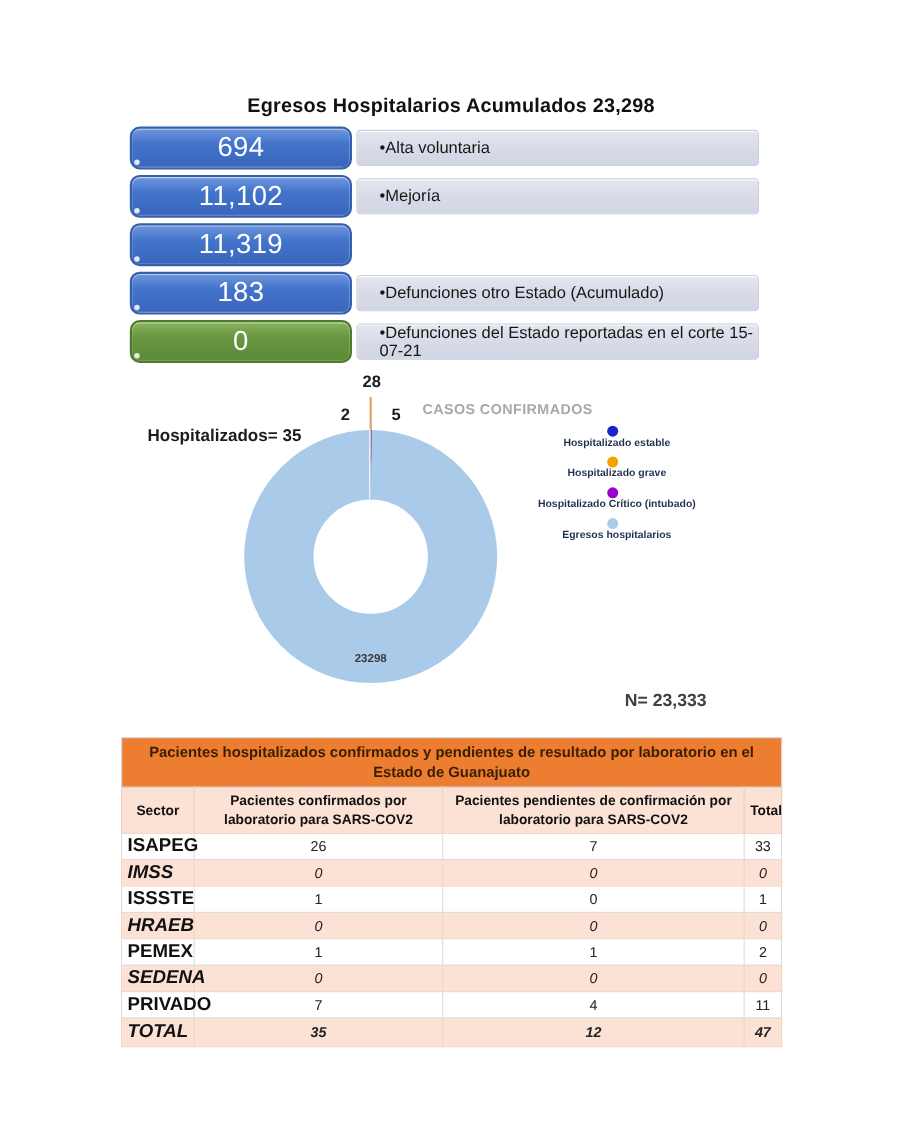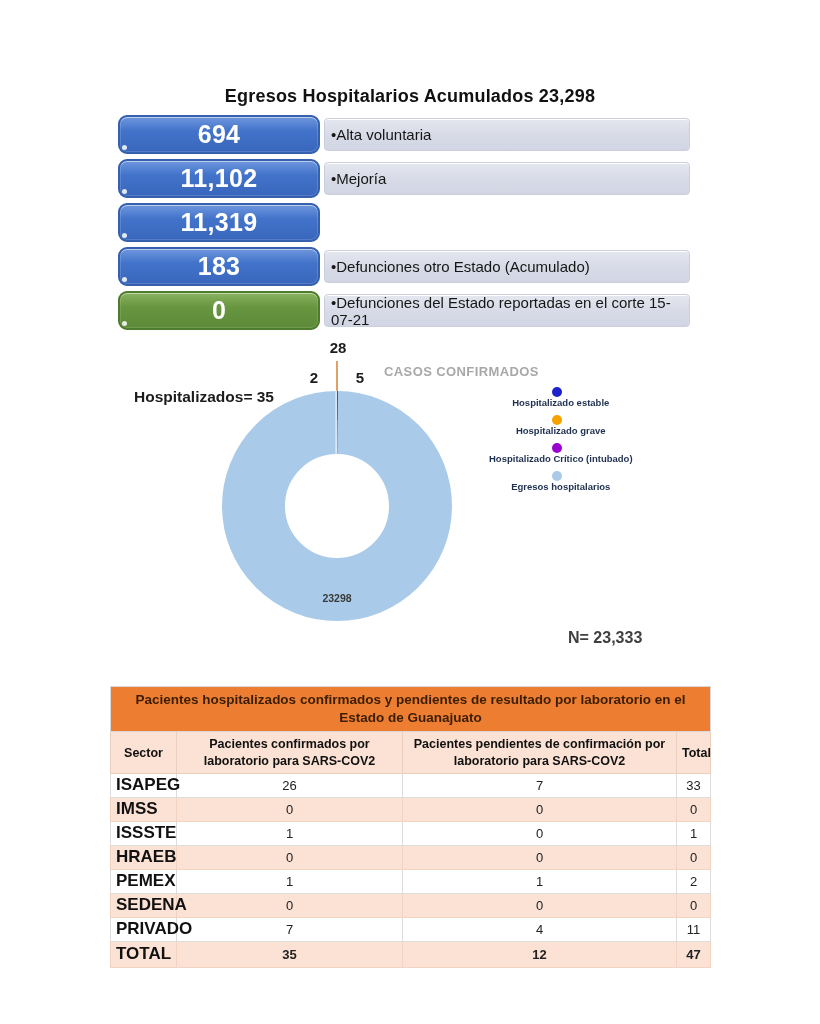--- a/index.html
+++ b/index.html
@@ -23,21 +23,21 @@
     letter-spacing:.2px;
   }
 
   
   .stats { margin:7px 130px 0 118px; }
   .stat-row { display:flex; align-items:center; height:41px; margin-bottom:3px; }
   .stat-badge {
     width:202px; height:39px; flex:0 0 202px;
     border-radius:9px;
     display:flex; align-items:center; justify-content:center;
-    color:#fff; font-size:25px; font-weight:700;
+    color:#fff; font-size:25px; font-weight:400;
     position:relative;
     letter-spacing:.3px;
   }
   .stat-badge.blue {
     background:linear-gradient(180deg,#6e96dd 0%,#4273ca 40%,#3a66bd 100%);
     border:2px solid #3560ae;
     box-shadow:inset 0 1px 0 rgba(255,255,255,.45), inset 0 0 0 1px rgba(255,255,255,.15);
   }
   .stat-badge.green {
     background:linear-gradient(180deg,#8ab45f 0%,#679540 40%,#5d8a37 100%);
@@ -49,21 +49,21 @@
     width:5px; height:5px; border-radius:50%;
     background:rgba(255,255,255,.85);
   }
   .stat-label-bar {
     flex:1; height:33px; margin-left:4px;
     background:linear-gradient(180deg,#e4e6ef 0%,#d6d9e6 60%,#d2d5e3 100%);
     border:1px solid #c9cddc;
     border-radius:4px;
     box-shadow:inset 0 1px 0 #fff;
     display:flex; align-items:center;
-    padding-left:6px;
+    padding-left:20px;
     font-size:15px; color:#161616;
   }
 
   
   .chart-area { position:relative; height:327px; width:820px; }
   .abs { position:absolute; }
   .hosp-label { left:134px; top:54px; font-size:15.5px; font-weight:bold; color:#1c1c1c; }
   .slice-label { font-size:15px; font-weight:bold; color:#1c1c1c; text-align:center; }
   .lbl-top   { left:322px; top:5px;  width:32px; }
   .lbl-left  { left:300px; top:35px; width:28px; }
@@ -71,21 +71,21 @@
   .leader-line { left:336px; top:27px; width:1.5px; height:59px; background:#e0a165; }
   .donut-svg { left:217px; top:52px; }
   .chart-title { left:384px; top:30px; font-size:13px; font-weight:bold; color:#a8a8a8; letter-spacing:.4px; }
   .legend { left:489px; top:53px; }
   .legend-item { display:flex; align-items:center; margin-bottom:7px;flex-direction:column; }
   .legend-dot { width:10px; height:10px; border-radius:50%; margin-right:8px; flex:0 0 10px; }
   .legend-label { font-size:9.5px; font-weight:bold; color:#1f3050; }
   .n-label { left:568px; top:295px; font-size:16px; font-weight:bold; color:#404040; }
 
   
-  .table-wrap { margin:25px 0 0 110px; width:600px; }
+  .table-wrap { margin:9px 0 0 110px; width:600px; }
   table { border-collapse:collapse; table-layout:fixed; width:600px; font-size:13px; }
   col.c0 { width:66px; } col.c1 { width:226px; } col.c2 { width:274px; } col.c3 { width:34px; }
   .tbl-title td {
     background:#ed7d31;
     color:#3b1e00;
     font-weight:bold;
     font-size:13.5px;
     text-align:center;
     padding:4px 24px;
     line-height:1.35;
@@ -101,21 +101,21 @@
     border:1px solid #e8cfc0;
     color:#111;
   }
   td {
     border:1px solid #dcdcdc;
     height:24px;
     text-align:center;
     color:#222;
   }
   td.sector { text-align:left; padding-left:5px; font-weight:bold; color:#111; font-size:17px; }
-  tr.alt td { background:#fbe2d5; border-color:#f3d4c2; }
+  tr.alt td { background:#fbe2d5; border-color:#f3d4c2;font-style:italic; }
   tr.total-row td { font-weight:bold; height:26px; }
   tr.total-row td.sector { text-align:center; padding-left:0; }
 </style>
 </head>
 <body>
 
 <div class="page">
 
   <div class="main-title">Egresos Hospitalarios Acumulados 23,298</div>
 

